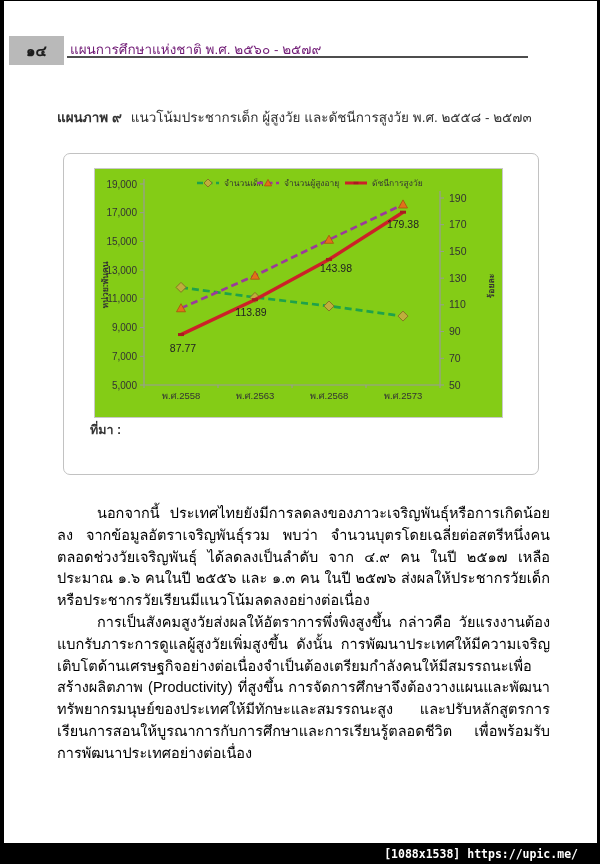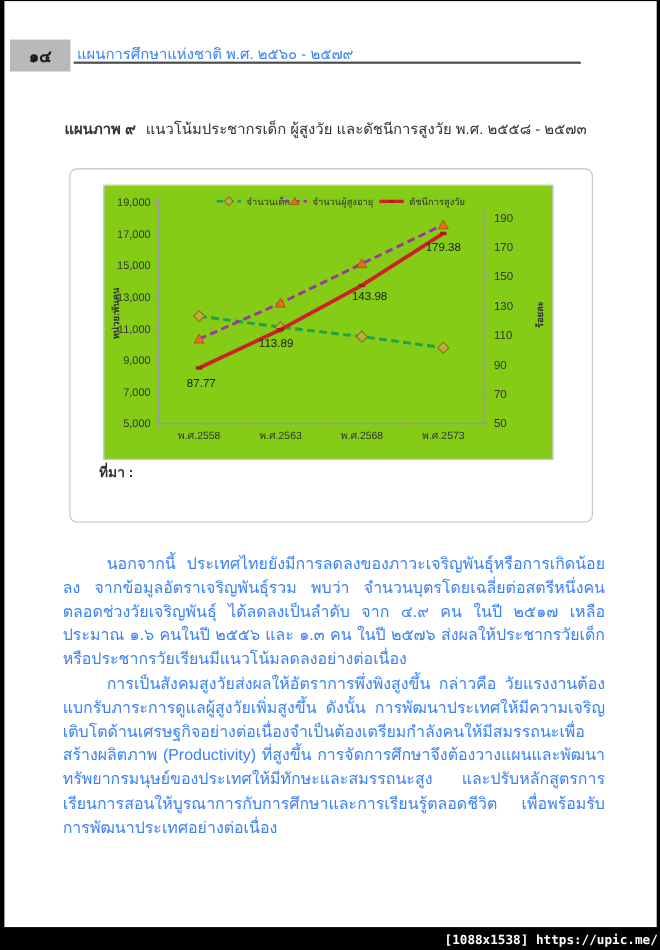--- a/index.html
+++ b/index.html
@@ -10,55 +10,55 @@
   .page{
     position:absolute;left:4px;top:1px;width:593px;height:842px;background:#ffffff;
   }
   
   .page-num-box{
     position:absolute;left:5px;top:35px;width:55px;height:29px;background:#b9b9b9;
     display:flex;align-items:center;justify-content:center;
     font-size:15px;font-weight:bold;color:#1c1c1c;
   }
   .header-title{
-    position:absolute;left:66px;top:37px;font-size:13.5px;color:#3b82f6;white-space:nowrap;
+    position:absolute;left:66px;top:37px;font-size:13.5px;color:#701a75;white-space:nowrap;
   }
   .header-rule{
     position:absolute;left:63px;top:55px;width:461px;height:2px;background:#4d4d4d;
   }
   
   .fig-title{
-    position:absolute;left:42px;top:105px;width:500px;font-size:13.5px;color:#333;text-align:center;
+    position:absolute;left:53px;top:105px;width:500px;font-size:13.5px;color:#333;
   }
   .fig-title .lbl{font-weight:bold;margin-right:9px;}
   
   .figure-box{
     position:absolute;left:59px;top:152px;width:474px;height:320px;
     border:1.5px solid #c2c2c2;border-radius:7px;background:#fff;
   }
   .chart-frame{
     position:absolute;left:30px;top:14px;width:407px;height:248px;
     border:1px solid #c9c9c9;background:#84cc16;
   }
   .chart-frame svg{display:block;}
   .source{
     position:absolute;left:26px;top:266px;display:flex;font-size:12.5px;color:#333;line-height:20px;flex-direction:column;
   }
   .source .src-label{font-weight:bold;white-space:nowrap;margin-right:7px;}
   
   .body-text{
     position:absolute;left:53px;top:502px;width:493px;
-    font-size:14.5px;line-height:21.8px;color:#3b82f6;text-align:justify;
+    font-size:14.5px;line-height:21.8px;color:#000000;text-align:justify;
   }
   .body-text p{margin:0;text-indent:40px;}
   
   .bottom-bar{
     position:absolute;left:0;bottom:0;width:600px;height:21px;background:#000;
     display:flex;align-items:center;justify-content:flex-end;
-    padding-right:2px;box-sizing:border-box;
+    padding-right:22px;box-sizing:border-box;
     color:#fff;font-family:"DejaVu Sans Mono",monospace;font-size:11.5px;font-weight:bold;
   }
 </style>
 </head>
 <body>
 
 <div class="page">
 
   <div class="page-num-box">
     <span>๑๔</span>

